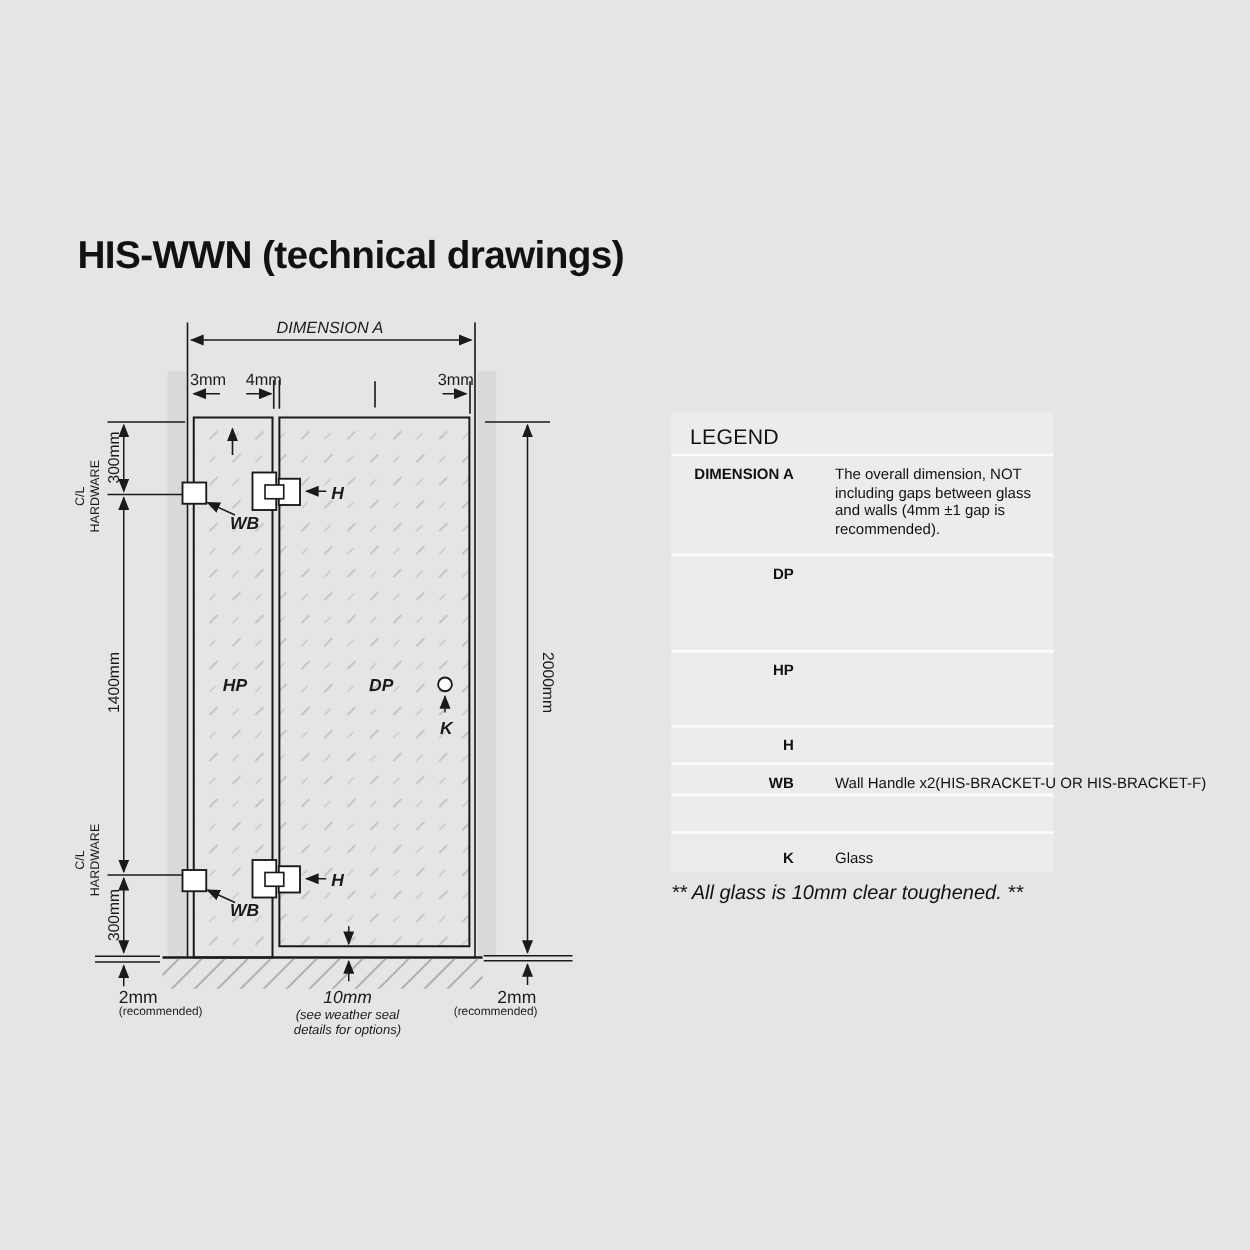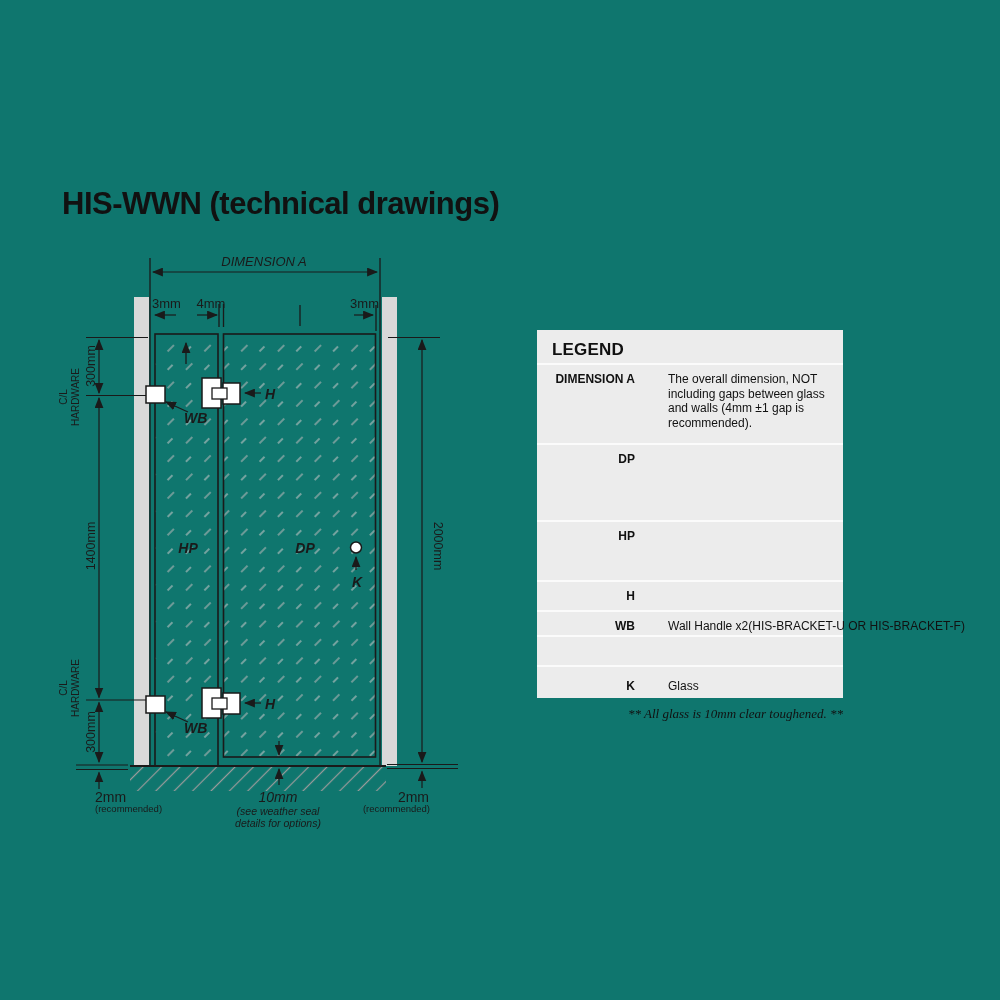--- a/index.html
+++ b/index.html
@@ -1,31 +1,31 @@
 <!DOCTYPE html>
 <html><head>
 <meta charset="utf-8">
 <style>
   html,body{margin:0;padding:0;background:#fff;}
-  .page{position:relative;width:1000px;height:1000px;background:#0f766e;overflow:hidden;
+  .page{position:relative;width:1000px;height:1000px;background:#e5e5e5;overflow:hidden;
         font-family:"Liberation Sans", sans-serif;color:#111;}
   .title{position:absolute;left:62px;top:186px;font-size:31px;font-weight:bold;
          letter-spacing:-0.5px;white-space:nowrap;}
   
   .legend{position:absolute;left:537px;top:330px;width:306px;background:#ececec;}
   .lg-header{box-sizing:border-box;height:33px;padding:10px 0 0 15px;
-             font-size:17px;font-weight:bold;letter-spacing:0.2px;}
+             font-size:17px;font-weight:normal;letter-spacing:0.2px;}
   .lg-row{box-sizing:border-box;display:flex;border-top:2px solid #fbfbfb;padding-top:7px;}
   .lg-term{width:98px;text-align:right;font-weight:bold;font-size:12px;line-height:14.6px;flex:none;}
   .lg-desc{margin-left:33px;font-size:12px;line-height:14.6px;white-space:pre-line;flex:1;}
   .lg-desc.nowrap{white-space:nowrap;overflow:visible;}
   .r1{height:80px}.r2{height:77px}.r3{height:60px}.r4{height:30px}
   .r5{height:25px}.r6{height:30px}.r7{height:33px;padding-top:12px}
-  .footnote{position:absolute;left:537px;top:706px;width:306px;text-align:right;
-            font-size:13px;font-style:italic;font-family:Liberation Serif, serif;}
+  .footnote{position:absolute;left:537px;top:706px;width:306px;text-align:left;
+            font-size:16px;font-style:italic;}
   
   svg text{font-family:"Liberation Sans", sans-serif;fill:#1a1a1a;}
   .dimtxt{font-size:13px;}
   .dimtxt-i{font-size:13px;font-style:italic;}
   .sm{font-size:10px;}
   .lbl{font-size:14px;font-weight:bold;font-style:italic;}
   .note{font-size:9.5px;}
   .note-i{font-size:10.5px;font-style:italic;}
   .big{font-size:14px;}
   .big-i{font-size:14px;font-style:italic;}

